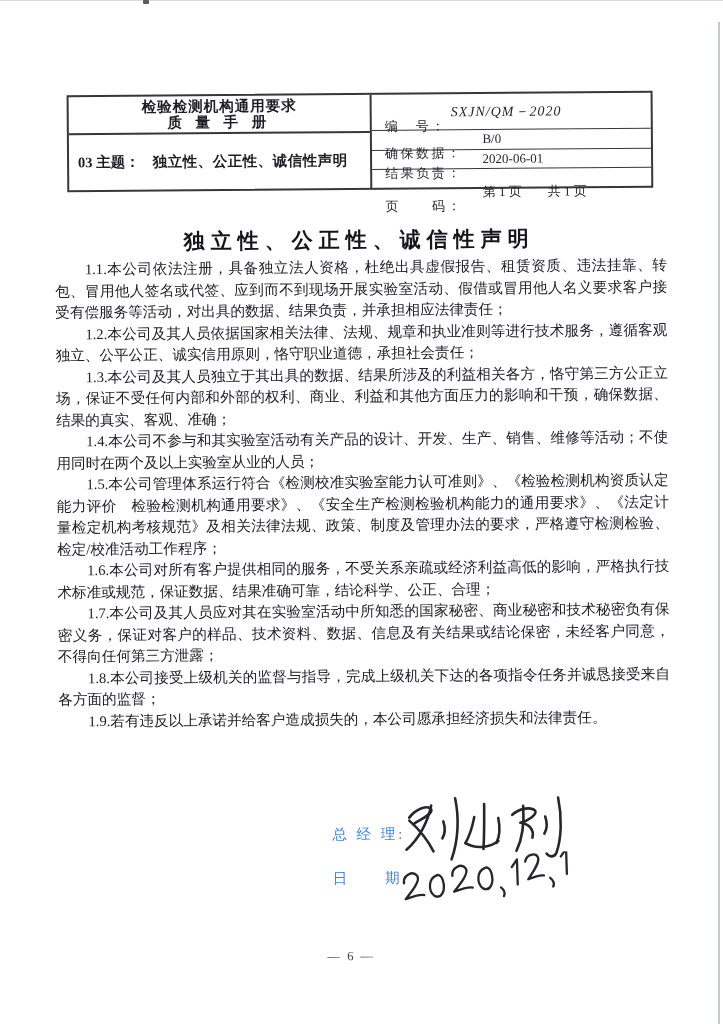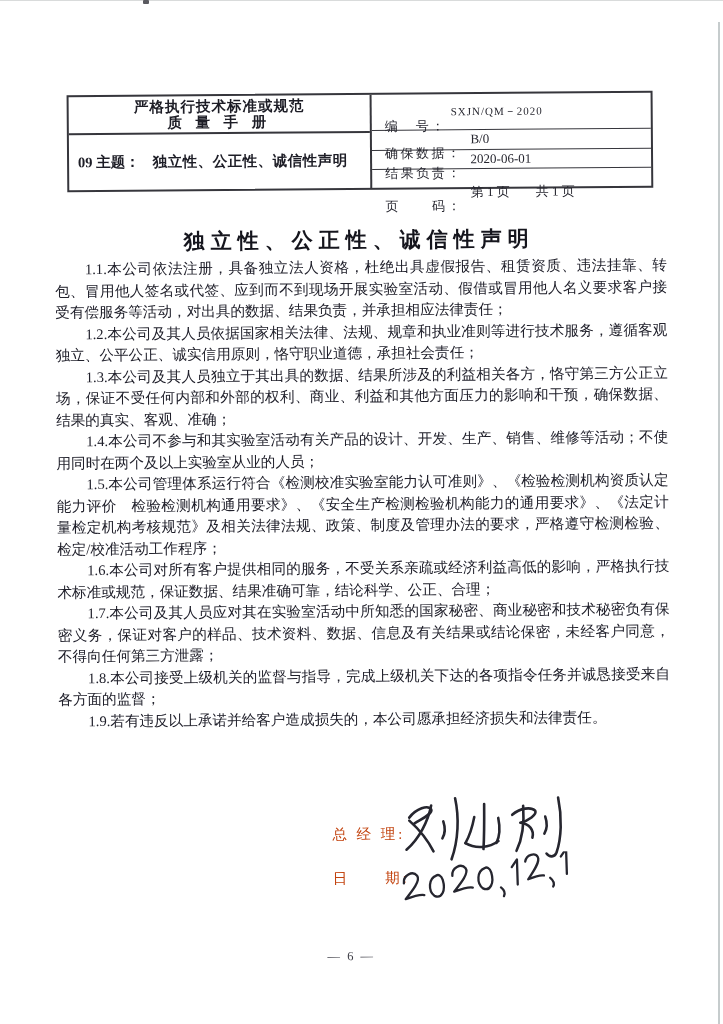--- a/index.html
+++ b/index.html
@@ -33,36 +33,36 @@
     font-weight:bold;font-size:14.5px;color:#1d1d26;white-space:nowrap;
   }
   .dt-subject{margin-left:13px;letter-spacing:0.5px;}
   .dt-right{flex:1;display:grid;grid-template-rows:36px 19.5px 19.5px 1fr;font-size:13px;}
   .dt-r-row{
     border-bottom:1.5px solid #36363c;display:flex;align-items:center;
     padding-left:13px;white-space:nowrap;color:#26262f;
   }
   .dt-r-row:last-child{border-bottom:none;}
   .dt-label{letter-spacing:2.5px;margin-top:28px;}
-  .dt-value{margin-left:8px;font-family:"Liberation Serif",serif;}
-  .dt-value-code{font-size:11px;letter-spacing:1px;margin-left:4px;}
+  .dt-value{margin-left:20px;font-family:"Liberation Serif",serif;}
+  .dt-value-code{font-style:italic;font-size:14px;letter-spacing:1px;margin-left:4px;}
   
   .doc-title{
     position:absolute;left:0;top:226px;width:100%;text-align:center;
     font-size:21px;font-weight:bold;letter-spacing:6px;color:#15151d;
   }
   
   .doc-body{
     position:absolute;left:57px;top:257px;width:612px;
     font-size:14.6px;line-height:21.5px;text-align:justify;color:#20202b;
   }
   .doc-body p{margin:0;text-indent:2.05em;}
   
   .sig-label{
-    position:absolute;font-size:14.5px;letter-spacing:3px;color:#c2410c;white-space:pre;
+    position:absolute;font-size:14.5px;letter-spacing:3px;color:#3b82f6;white-space:pre;
   }
   .sig-label.manager{left:330px;top:825px;}
   .sig-label.date{left:330px;top:869px;}
   .sig-svg{position:absolute;}
   .sig-svg.name{left:393px;top:791px;}
   .sig-svg.datev{left:393px;top:853px;}
   .sig-svg path{fill:none;stroke:#26262f;stroke-linecap:round;stroke-linejoin:round;}
   
   .page-footer{
     position:absolute;left:0;top:949px;width:696px;text-align:center;
@@ -74,25 +74,25 @@
 
 <div class="scan-top-line"></div>
 <div class="scan-speck"></div>
 <div class="scan-right-line"></div>
 
 <div class="sheet">
 
   <div class="doc-table">
     <div class="dt-left">
       <div class="dt-left-top">
-        <span class="dt-company">严格执行技术标准或规范</span>
+        <span class="dt-company">检验检测机构通用要求</span>
         <span class="dt-manual">质 量 手 册</span>
       </div>
       <div class="dt-left-bottom">
-        <span>09 主题：</span>
+        <span>03 主题：</span>
         <span class="dt-subject">独立性、公正性、诚信性声明</span>
       </div>
     </div>
     <div class="dt-right">
       <div class="dt-r-row">
         <span class="dt-label">编　号：</span>
         <span class="dt-value dt-value-code">SXJN/QM－2020</span>
       </div>
       <div class="dt-r-row">
         <span class="dt-label">确保数据：</span>

